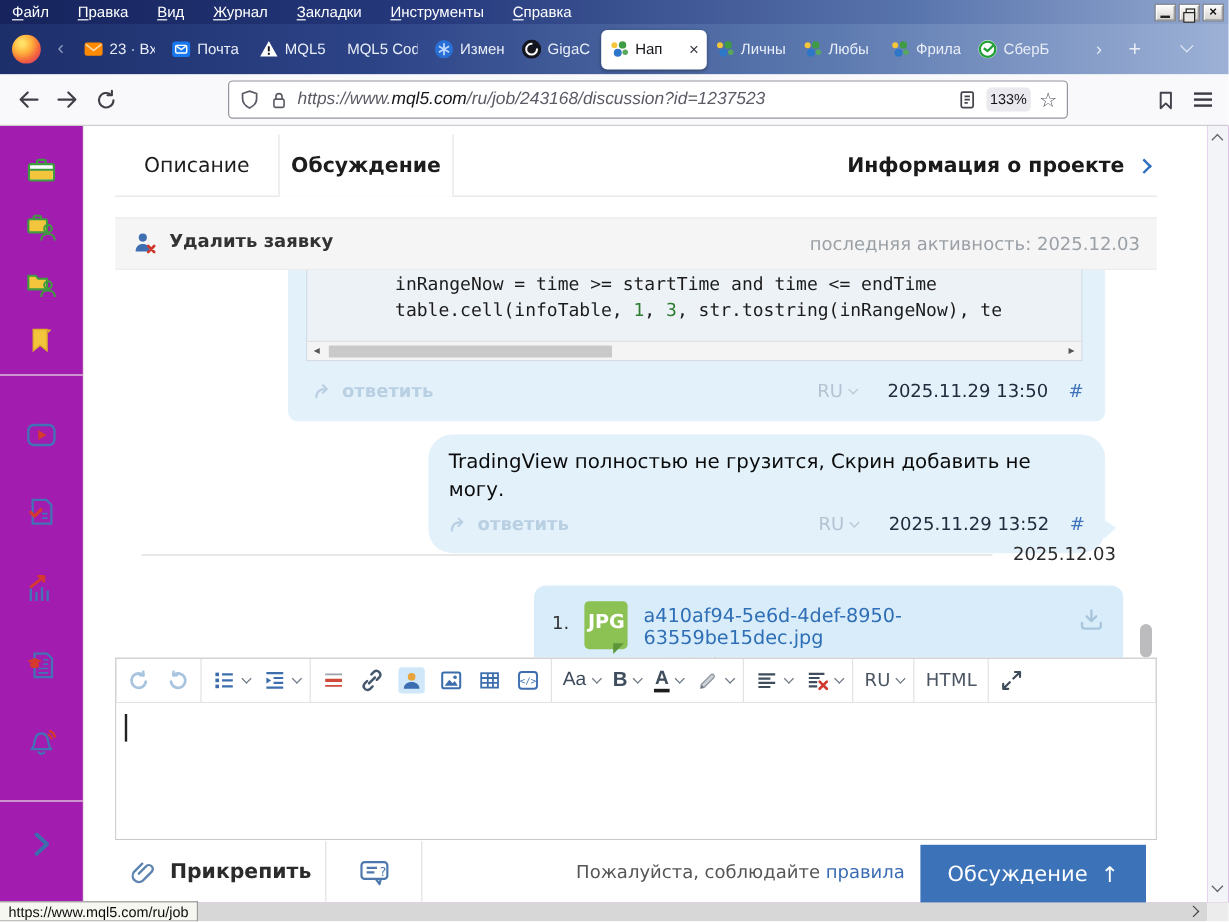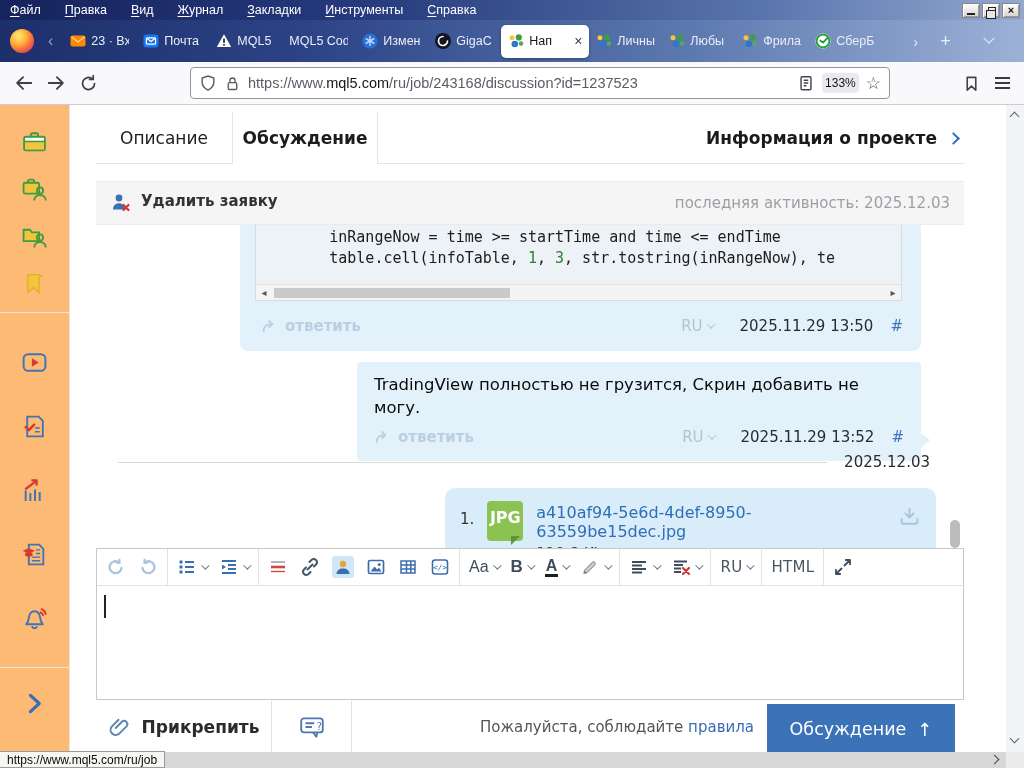--- a/index.html
+++ b/index.html
@@ -50,31 +50,31 @@
 
   
   #navbar { position:absolute; left:0; top:62px; width:1024px; height:43px;
     background:#f9f9fb; border-bottom:1px solid #ccccd2; display:flex; align-items:center;
     font-family:"Liberation Sans", sans-serif; }
   .nav-btn { width:32px; height:32px; display:flex; align-items:center; justify-content:center; flex:none; }
   #nav-back { margin-left:8px; }
   #urlbar { width:700px; height:32px; margin-left:86px; background:#fff;
     border:1px solid #94949e; border-radius:4px; display:flex; align-items:center;
     padding:0 8px; gap:7px; }
-  .url-text { font-size:14.5px; color:#5b5b66; white-space:nowrap; overflow:hidden; flex:1; }
+  .url-text { font-size:14.5px; color:#5b5b66; white-space:nowrap; overflow:hidden; flex:1;font-style:italic; }
   .url-host { color:#15141a; }
   #zoom-badge { font-size:12px; color:#15141a; background:#eaeaee; border-radius:4px;
     padding:3px 3px; flex:none; }
   .star { font-size:17px; color:#55555e; flex:none; }
   #nav-right { margin-left:auto; display:flex; align-items:center; gap:14px; padding-right:14px; }
   .burger { display:flex; flex-direction:column; gap:3.5px; }
   .burger i { width:15px; height:1.8px; background:#3a3a44; }
 
   
-  #content { position:absolute; left:0; top:105px; width:1024px; height:647px; background:#fdba74; }
+  #content { position:absolute; left:0; top:105px; width:1024px; height:647px; background:#a21caf; }
   #site-sidebar { position:absolute; left:0; top:0; width:70px; height:647px;
     border-right:1px solid #e6e6e6; display:flex; flex-direction:column; align-items:center; }
   .side-group { width:100%; display:flex; flex-direction:column; align-items:center;
     padding:14px 0; gap:18px; }
   .side-group + .side-group { border-top:1px solid #e6e6e6; }
   .side-btn { width:30px; height:30px; display:flex; align-items:center; justify-content:center; }
   .side-btn svg { width:27px; height:27px; }
   #sb-g1 { padding-top:22px; gap:17px; }
   #sb-g2 { gap:34px; padding-top:34px; padding-bottom:34px; }
   #sb-g3 { padding-top:20px; }
@@ -102,21 +102,21 @@
   
   #activity { position:absolute; left:26px; top:76px; width:868px; height:44px; background:#f5f5f5;
     border-top:1px solid #ececec; border-bottom:1px solid #ececec;
     display:flex; align-items:center; padding:0 14px; }
   #del-req { display:flex; gap:9px; font-size:15px; font-weight:bold; color:#333; }
   #del-req svg { width:22px; height:22px; }
   #last-act { margin-left:auto; font-size:15px; color:#9aa0a6; }
 
   
   #comments { position:absolute; left:26px; top:120px; width:868px; height:323px; overflow:hidden; }
-  .bubble { position:absolute; background:#e3f1fb; border-radius:4px; }
+  .bubble { position:absolute; background:#e3f1fb; border-radius:20px; }
   #bubble1 { left:144px; top:0; width:681px; height:126px; border-radius:0 0 8px 8px; }
   #codeblock { position:absolute; left:15px; top:0; width:647px; height:76px;
     background:#edf2f7; border:1px solid #d4dde5; border-top:none; overflow:hidden; }
   .code-line { font-family:"DejaVu Sans Mono", monospace; font-size:15px; color:#1c1c1c;
     white-space:pre; line-height:21px; padding-left:1px; }
   #codeblock .code-line:first-child { margin-top:2px; }
   .code-num { color:#2e7d32; }
   #code-hscroll { position:absolute; left:0; bottom:0; width:645px; height:16px; background:#f4f4f4;
     display:flex; align-items:center; border-top:1px solid #e0e0e0; }
   .hs-arrow { width:16px; height:16px; display:flex; align-items:center; justify-content:center;

